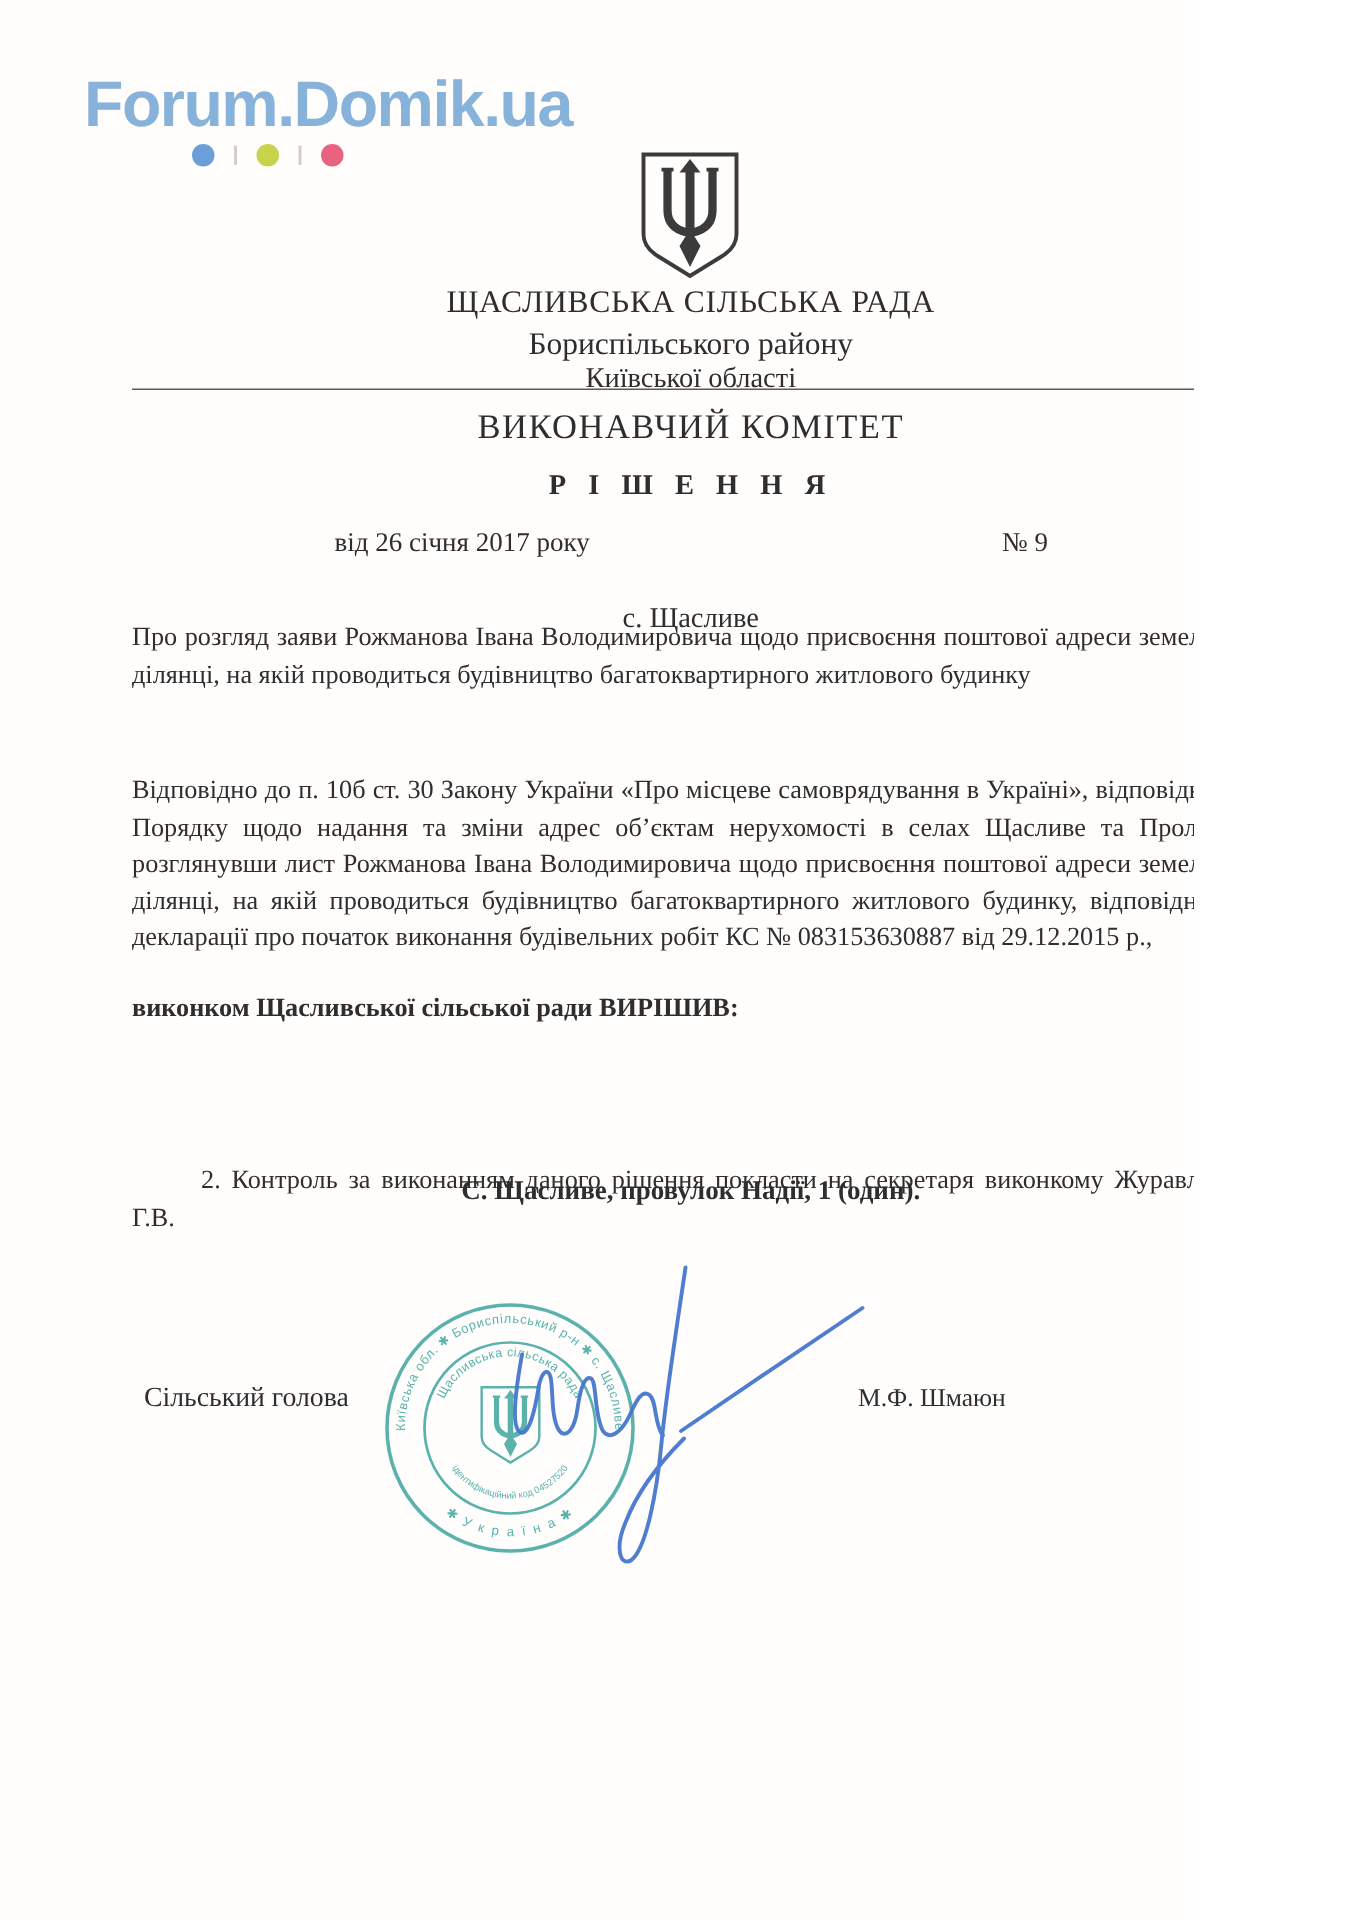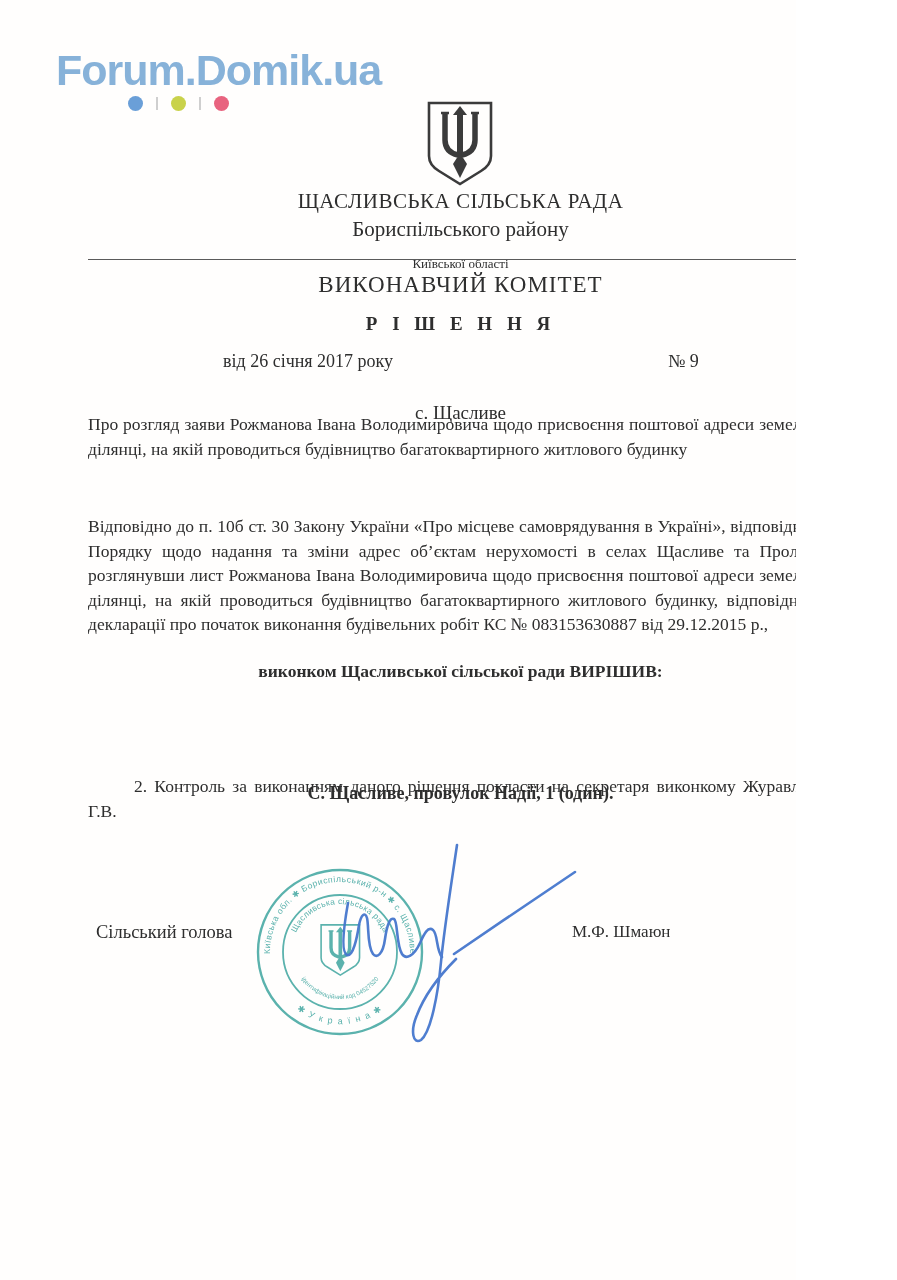--- a/index.html
+++ b/index.html
@@ -23,37 +23,37 @@
     display:flex;align-items:center;gap:13px;
   }
   .wm-dot{width:15px;height:15px;border-radius:50%;}
   .wm-sep{width:2px;height:13px;background:#cfcfcf;}
   
   .emblem{position:absolute;left:424px;top:100px;}
   
   .center-block{position:absolute;left:88px;width:745px;text-align:center;}
   .org{top:189px;font-size:21px;letter-spacing:0.5px;}
   .district{top:217px;font-size:21px;}
-  .region{top:256px;font-size:13px;}
+  .region{top:242px;font-size:19px;}
   .rule{position:absolute;left:88px;top:259px;width:762px;height:0;
         border-top:1.6px solid #5a5a5a;}
   .committee{top:272px;font-size:23px;letter-spacing:1px;}
   .doc-title{top:313px;font-size:19px;font-weight:bold;letter-spacing:5px;}
   .date-line{position:absolute;left:223px;top:351px;font-size:18px;}
   .doc-number{position:absolute;left:668px;top:351px;font-size:18px;}
   .place{top:374px;font-size:19px;margin-top:28px;}
   
   .para{
     position:absolute;left:88px;width:745px;
     font-size:17.5px;line-height:24.5px;
     text-align:justify;margin:0;
   }
   .subject{top:412px;}
   .preamble{top:514px;}
-  .resolved{top:659px;text-align:center;font-weight:bold;}
+  .resolved{top:659px;font-weight:bold;}
   .item1{top:701px;text-indent:46px;}
   .address{top:781px;text-align:center;font-weight:bold;font-size:18px;}
   .item2{top:774px;text-indent:46px;}
   .sign-title{position:absolute;left:96px;top:922px;font-size:18.5px;}
   .sign-name{position:absolute;left:572px;top:922px;font-size:17px;}
   
   .stamp{position:absolute;left:254px;top:866px;opacity:0.88;}
   .stamp text{
     font-family:"Liberation Sans","DejaVu Sans",sans-serif;
     fill:var(--stamp-teal,#45a8a2);

